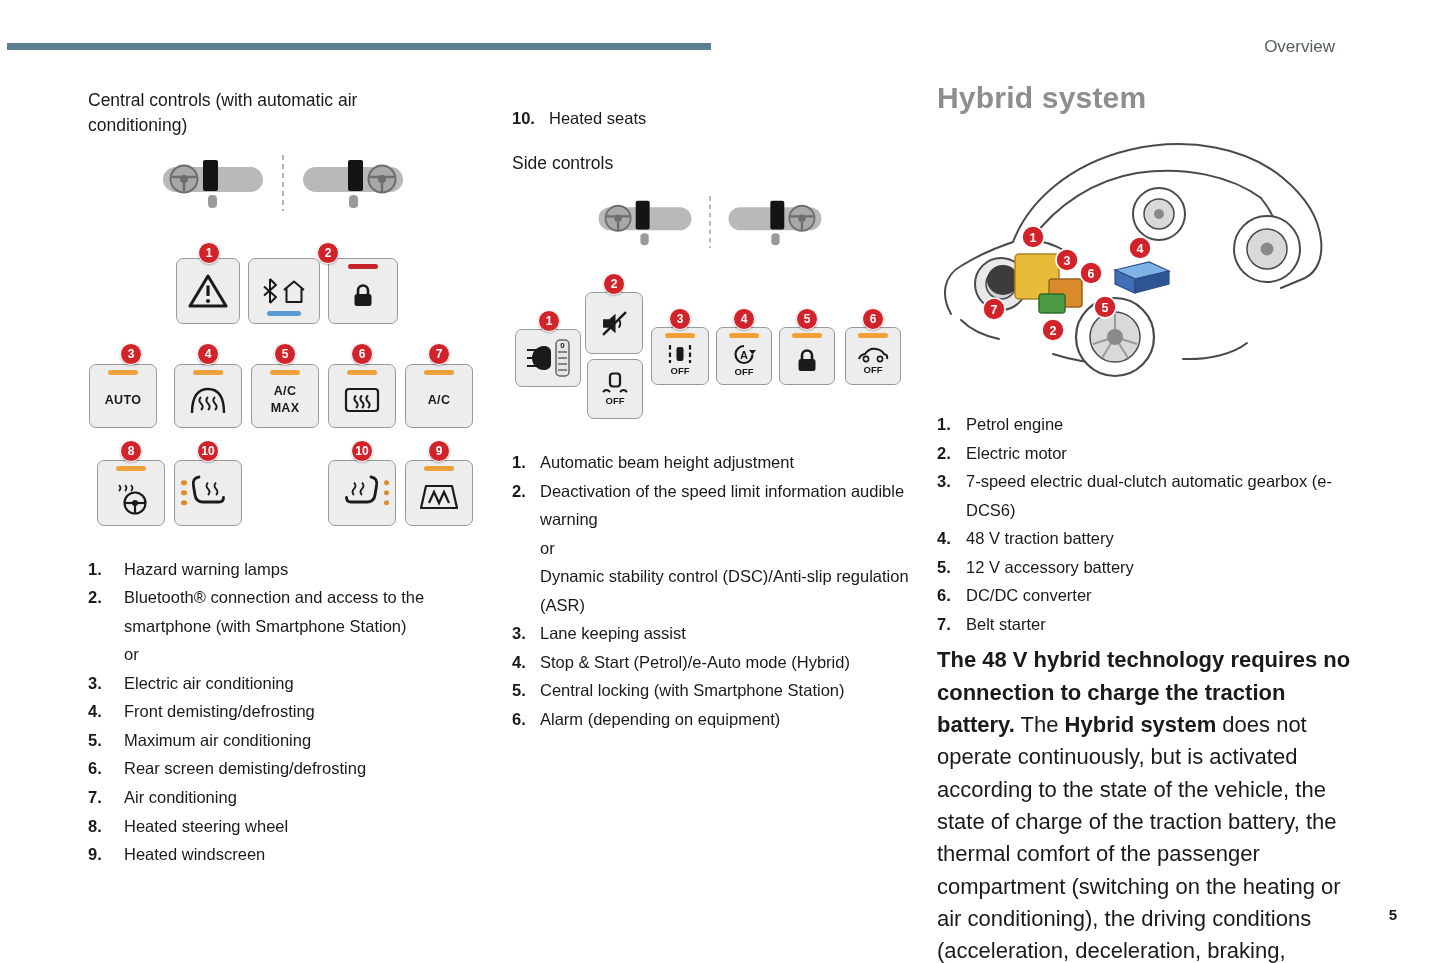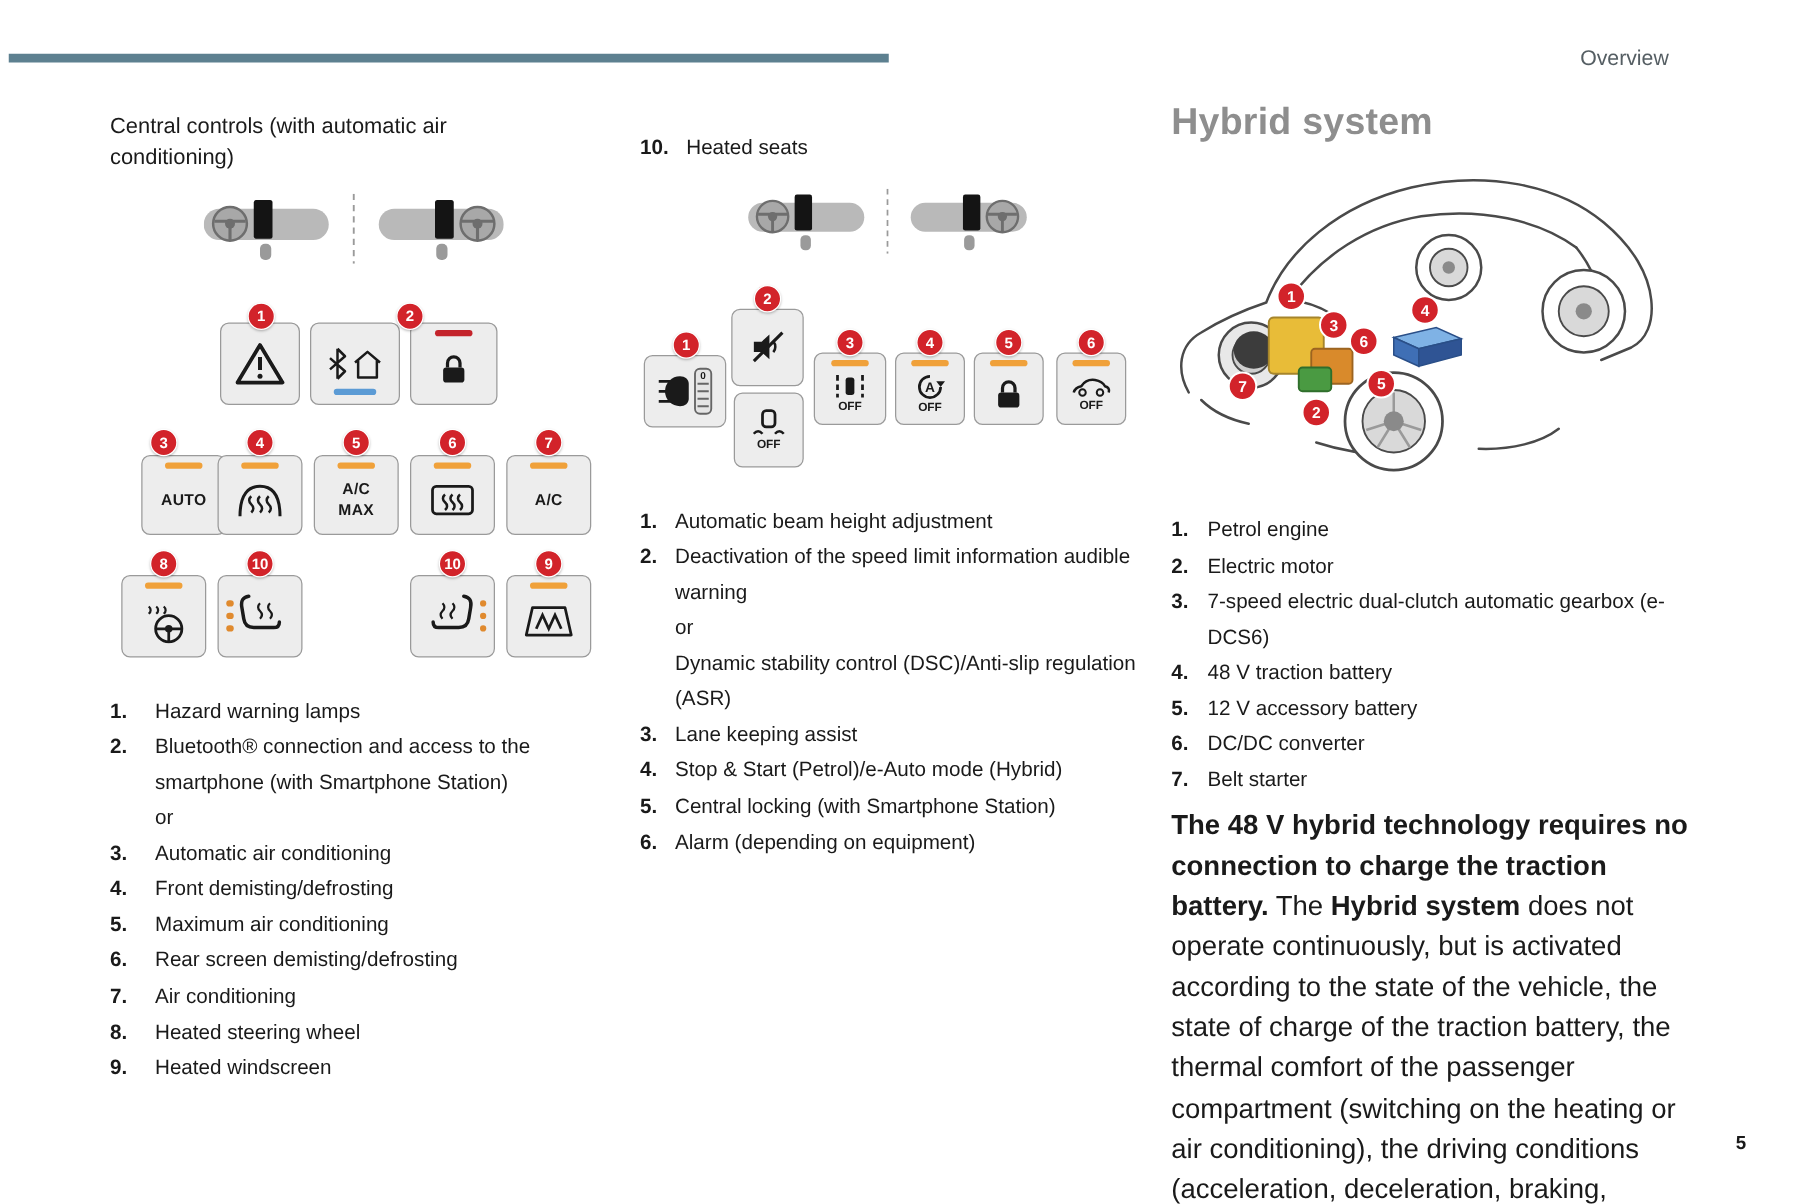--- a/index.html
+++ b/index.html
@@ -111,21 +111,21 @@
       <div class="btn" style="left:240px;top:105px;width:70px;height:66px">
         <span class="bar red"></span>
         <svg width="28" height="26" viewBox="0 0 28 26" style="margin-top:8px">
           <path d="M9 12 V8.5 a5 5 0 0 1 10 0 V12" fill="none" stroke="#1a1a1a" stroke-width="2.6"></path>
           <rect x="5.5" y="12" width="17" height="12" rx="2.5" fill="#1a1a1a"></rect>
         </svg>
       </div>
       <div class="co" style="left:110px;top:89px">1</div>
       <div class="co" style="left:229px;top:89px">2</div>
 
-      <div class="btn pt" style="left:25px;top:211px;width:68px;height:64px">
+      <div class="btn pt" style="left:1px;top:211px;width:68px;height:64px">
         <span class="bar orange"></span>
         <span class="btn-label">AUTO</span>
       </div>
       <div class="btn pt" style="left:86px;top:211px;width:68px;height:64px">
         <span class="bar orange"></span>
         <svg width="40" height="32" viewBox="0 0 40 32">
           <path d="M4 29 C4 11 11 5 20 5 C29 5 36 11 36 29" fill="none" stroke="#1a1a1a" stroke-width="2.4"></path>
           <path d="M13 26 c2.2-2 2.2-4.5 0-6.5 c-2.2-2 -2.2-4.5 0-6.5 M20 26 c2.2-2 2.2-4.5 0-6.5 c-2.2-2 -2.2-4.5 0-6.5 M27 26 c2.2-2 2.2-4.5 0-6.5 c-2.2-2 -2.2-4.5 0-6.5" fill="none" stroke="#1a1a1a" stroke-width="2"></path>
         </svg>
       </div>
@@ -203,21 +203,21 @@
         </div>
       <div class="row">
           <span class="num">2.</span>
           <span class="txt">
             <span class="line">Bluetooth® connection and access to the smartphone (with Smartphone Station)</span>
             <span class="line">or</span>
           </span>
         </div>
       <div class="row">
           <span class="num">3.</span>
-          <span class="txt">Automatic air conditioning</span>
+          <span class="txt">Electric air conditioning</span>
         </div>
       <div class="row">
           <span class="num">4.</span>
           <span class="txt">Front demisting/defrosting</span>
         </div>
       <div class="row">
           <span class="num">5.</span>
           <span class="txt">Maximum air conditioning</span>
         </div>
       <div class="row">
@@ -238,20 +238,21 @@
         </div>
     </div>
   </section>
 
   <section class="col col-side">
     <div class="hs-row">
       <span class="num">10.</span>
       <span class="txt">Heated seats</span>
     </div>
 
+    <h2 class="h2 side-title">Side controls</h2>
 
     <div class="diagram dg-side">
       <svg width="240" height="52" viewBox="0 0 240 56" style="position:absolute;left:78px;top:4px">
         <g>
           <rect x="0" y="12" width="100" height="25" rx="12.5" fill="#b9b9b9"></rect>
           <circle cx="21" cy="24" r="13.5" fill="#a8a8a8" stroke="#6e6e6e" stroke-width="2"></circle>
           <path d="M8.5 22 h25 M21 24 v13" stroke="#6e6e6e" stroke-width="2.5" fill="none"></path>
           <circle cx="21" cy="24" r="4" fill="#6e6e6e"></circle>
           <rect x="40" y="5" width="15" height="31" rx="2" fill="#141414"></rect>
           <rect x="45" y="40" width="9" height="13" rx="4" fill="#9a9a9a"></rect>

